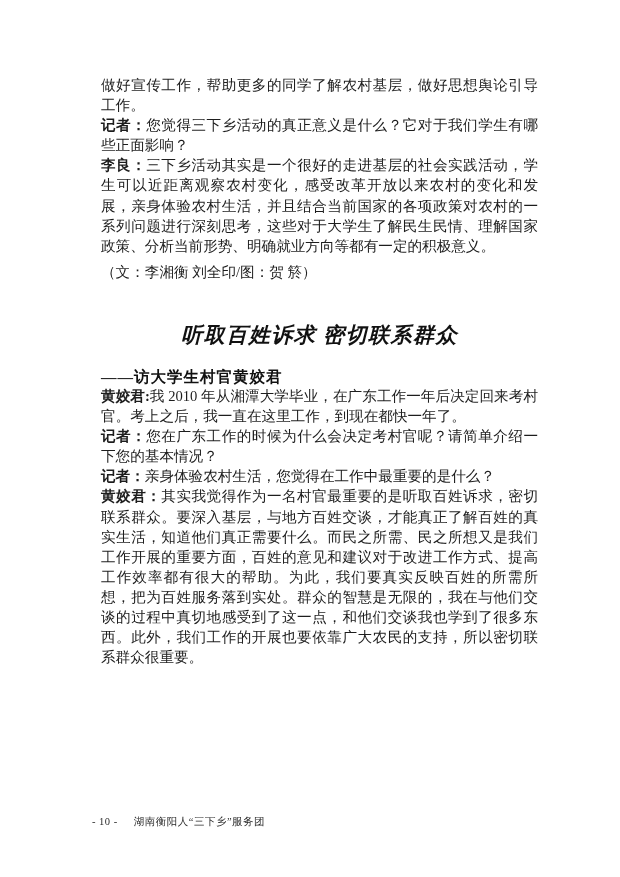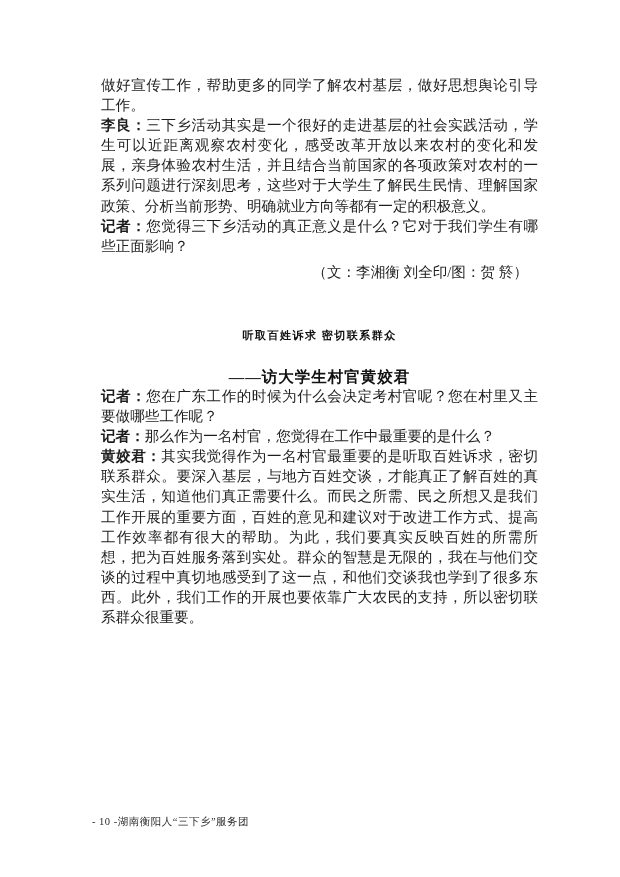--- a/index.html
+++ b/index.html
@@ -22,77 +22,77 @@
     top: 75px;
     width: 437px;
     font-size: 14.6px;
     line-height: 20.1px;
     text-align: justify;
     margin-left: 6px;
   }
   p { margin: 0; }
   .lbl { font-weight: bold; }
   .byline {
-    text-align: right;
     padding-right: 10px;
     margin-top: 6px;
   }
   .title {
     margin: 43px 0 0 0;
-    font-size: 11px;
+    font-size: 21px;
     font-weight: bold;
     text-align: center;
     letter-spacing: 1.5px;
     line-height: 20px;
     color: #111111;
+    font-style: italic;
   }
   .subtitle {
     margin: 23px 0 0 0;
     font-size: 15.5px;
     font-weight: bold;
-    text-align: center;
     letter-spacing: 1px;
     line-height: 18px;
     color: #111111;
   }
   .intro {
     margin-top: 14px;
     font-weight: bold;
     text-indent: 2em;
   }
   .footer {
     position: absolute;
     left: 92px;
     top: 815px;
     font-size: 10.5px;
     line-height: 13px;
     color: #2a2a2a;
     letter-spacing: 0.5px;
   }
-  .footer .page-num { }
+  .footer .page-num { margin-right: 16px; }
 </style>
 </head>
 <body>
 
 <div class="page">
   <div class="content">
 
     <section>
       <p><span>做好宣传工作，帮助更多的同学了解农村基层，做好思想舆论引导工作。</span></p>
+      <p><span class="lbl">记者：</span><span>您觉得三下乡活动的真正意义是什么？它对于我们学生有哪些正面影响？</span></p>
       <p><span class="lbl">李良：</span><span>三下乡活动其实是一个很好的走进基层的社会实践活动，学生可以近距离观察农村变化，感受改革开放以来农村的变化和发展，亲身体验农村生活，并且结合当前国家的各项政策对农村的一系列问题进行深刻思考，这些对于大学生了解民生民情、理解国家政策、分析当前形势、明确就业方向等都有一定的积极意义。</span></p>
-      <p><span class="lbl">记者：</span><span>您觉得三下乡活动的真正意义是什么？它对于我们学生有哪些正面影响？</span></p>
       <p class="byline">（文：李湘衡 刘全印/图：贺 箊）</p>
     </section>
 
     <section>
       <h1 class="title">听取百姓诉求 密切联系群众</h1>
       <h2 class="subtitle">——访大学生村官黄姣君</h2>
 
-      <p><span class="lbl">记者：</span><span>您在广东工作的时候为什么会决定考村官呢？您在村里又主要做哪些工作呢？</span></p>
-      <p><span class="lbl">记者：</span><span>那么作为一名村官，您觉得在工作中最重要的是什么？</span></p>
+      <p><span class="lbl">黄姣君:</span><span>我 2010 年从湘潭大学毕业，在广东工作一年后决定回来考村官。考上之后，我一直在这里工作，到现在都快一年了。</span></p>
+      <p><span class="lbl">记者：</span><span>您在广东工作的时候为什么会决定考村官呢？请简单介绍一下您的基本情况？</span></p>
+      <p><span class="lbl">记者：</span><span>亲身体验农村生活，您觉得在工作中最重要的是什么？</span></p>
       <p><span class="lbl">黄姣君：</span><span>其实我觉得作为一名村官最重要的是听取百姓诉求，密切联系群众。要深入基层，与地方百姓交谈，才能真正了解百姓的真实生活，知道他们真正需要什么。而民之所需、民之所想又是我们工作开展的重要方面，百姓的意见和建议对于改进工作方式、提高工作效率都有很大的帮助。为此，我们要真实反映百姓的所需所想，把为百姓服务落到实处。群众的智慧是无限的，我在与他们交谈的过程中真切地感受到了这一点，和他们交谈我也学到了很多东西。此外，我们工作的开展也要依靠广大农民的支持，所以密切联系群众很重要。</span></p>
     </section>
 
   </div>
 
   <div class="footer">
     <span class="page-num">- 10 -</span><span>湖南衡阳人“三下乡”服务团</span>
   </div>
 </div>
 

